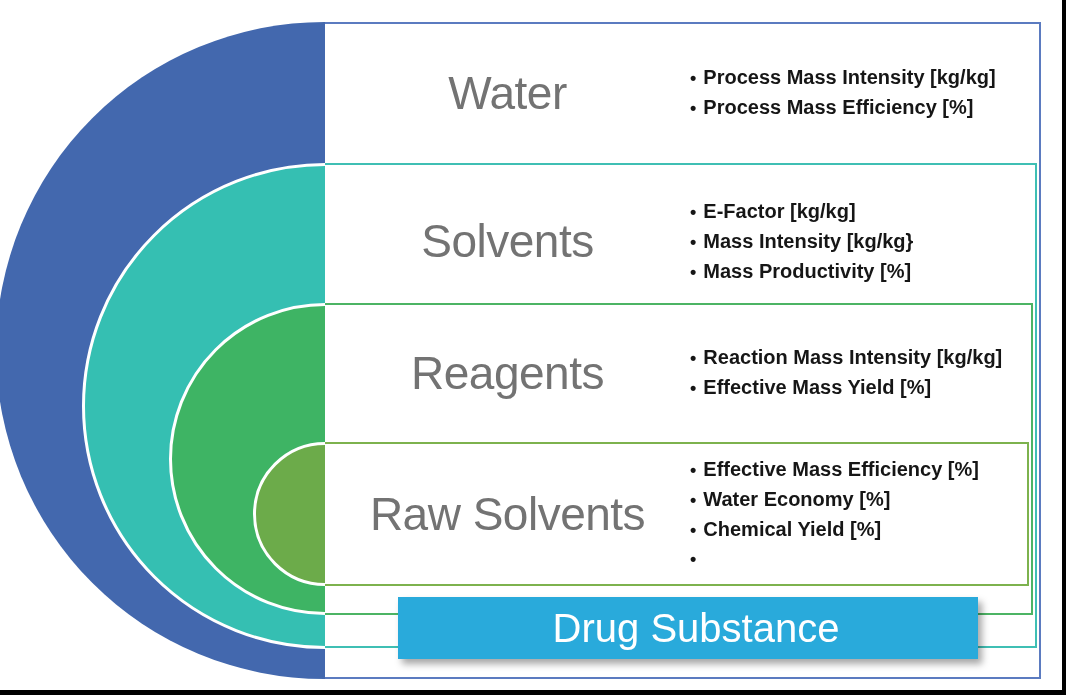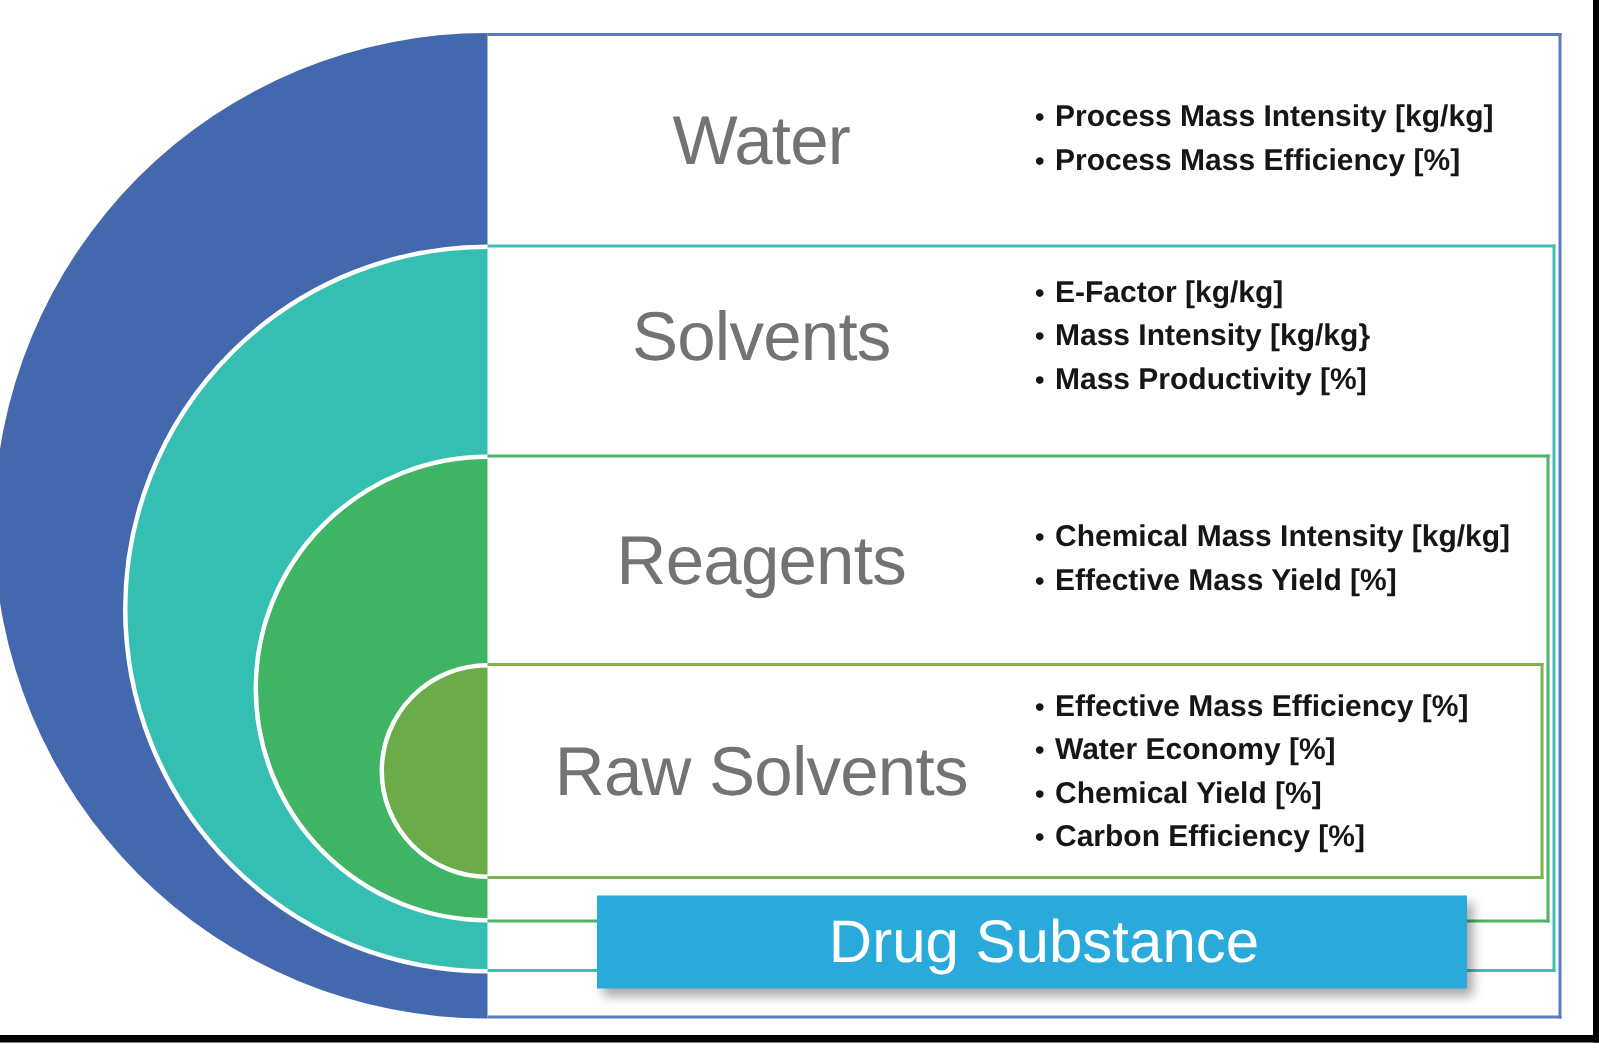--- a/index.html
+++ b/index.html
@@ -22,21 +22,21 @@
     border-style:solid; border-width:2px; border-left:none; background:transparent;
   }
   .band-water    { top:22px;  width:716px; height:657px; }
   .band-solvents { top:163px; width:712px; height:485px; }
   .band-reagents { top:303px; width:708px; height:312px; }
   .band-rawmat   { top:442px; width:704px; height:144px; }
   
   .rows-layer { position:absolute; left:325px; top:22px; width:716px; }
   .row { position:absolute; left:0; display:flex; align-items:center; width:716px; }
   .row-0 { top:0px;   height:141px; }
-  .row-1 { top:132px; height:140px;align-items:center; }
+  .row-1 { top:149px; height:140px;align-items:center; }
   .row-2 { top:281px; height:139px; }
   .row-3 { top:420px; height:144px; }
   .row-title {
     width:365px; text-align:center; font-size:46px; color:#737373;
     letter-spacing:-0.5px; white-space:nowrap; flex:0 0 365px;
   }
   .row-metrics { flex:1; display:flex; flex-direction:column; justify-content:center; gap:1px; }
   .metric-item { display:flex; align-items:baseline; font-size:20px; font-weight:bold; color:#161616; line-height:28px; }
   .metric-bullet { margin-right:7px; font-size:18px; }
   
@@ -98,21 +98,21 @@
             <span>Mass Productivity [%]</span>
           </div>
         </div>
     </div>
 
     <div class="row row-2">
       <div class="row-title">Reagents</div>
       <div class="row-metrics">
           <div class="metric-item">
             <span class="metric-bullet">•</span>
-            <span>Chemical Mass Intensity [kg/kg]</span>
+            <span>Reaction Mass Intensity [kg/kg]</span>
           </div>
           <div class="metric-item">
             <span class="metric-bullet">•</span>
             <span>Effective Mass Yield [%]</span>
           </div>
         </div>
     </div>
 
     <div class="row row-3">
       <div class="row-title">Raw Solvents</div>
@@ -124,21 +124,20 @@
           <div class="metric-item">
             <span class="metric-bullet">•</span>
             <span>Water Economy [%]</span>
           </div>
           <div class="metric-item">
             <span class="metric-bullet">•</span>
             <span>Chemical Yield [%]</span>
           </div>
           <div class="metric-item">
             <span class="metric-bullet">•</span>
-            <span>Carbon Efficiency [%]</span>
           </div>
         </div>
     </div>
   </div>
 
   <div class="banner" style="background-color: rgb(41, 170, 219); color: rgb(255, 255, 255); padding-left: 16px;">Drug Substance</div>
 
   <div class="frame-bottom" style="background-color: rgb(0, 0, 0);"></div>
   <div class="frame-right" style="background-color: rgb(0, 0, 0);"></div>
 

